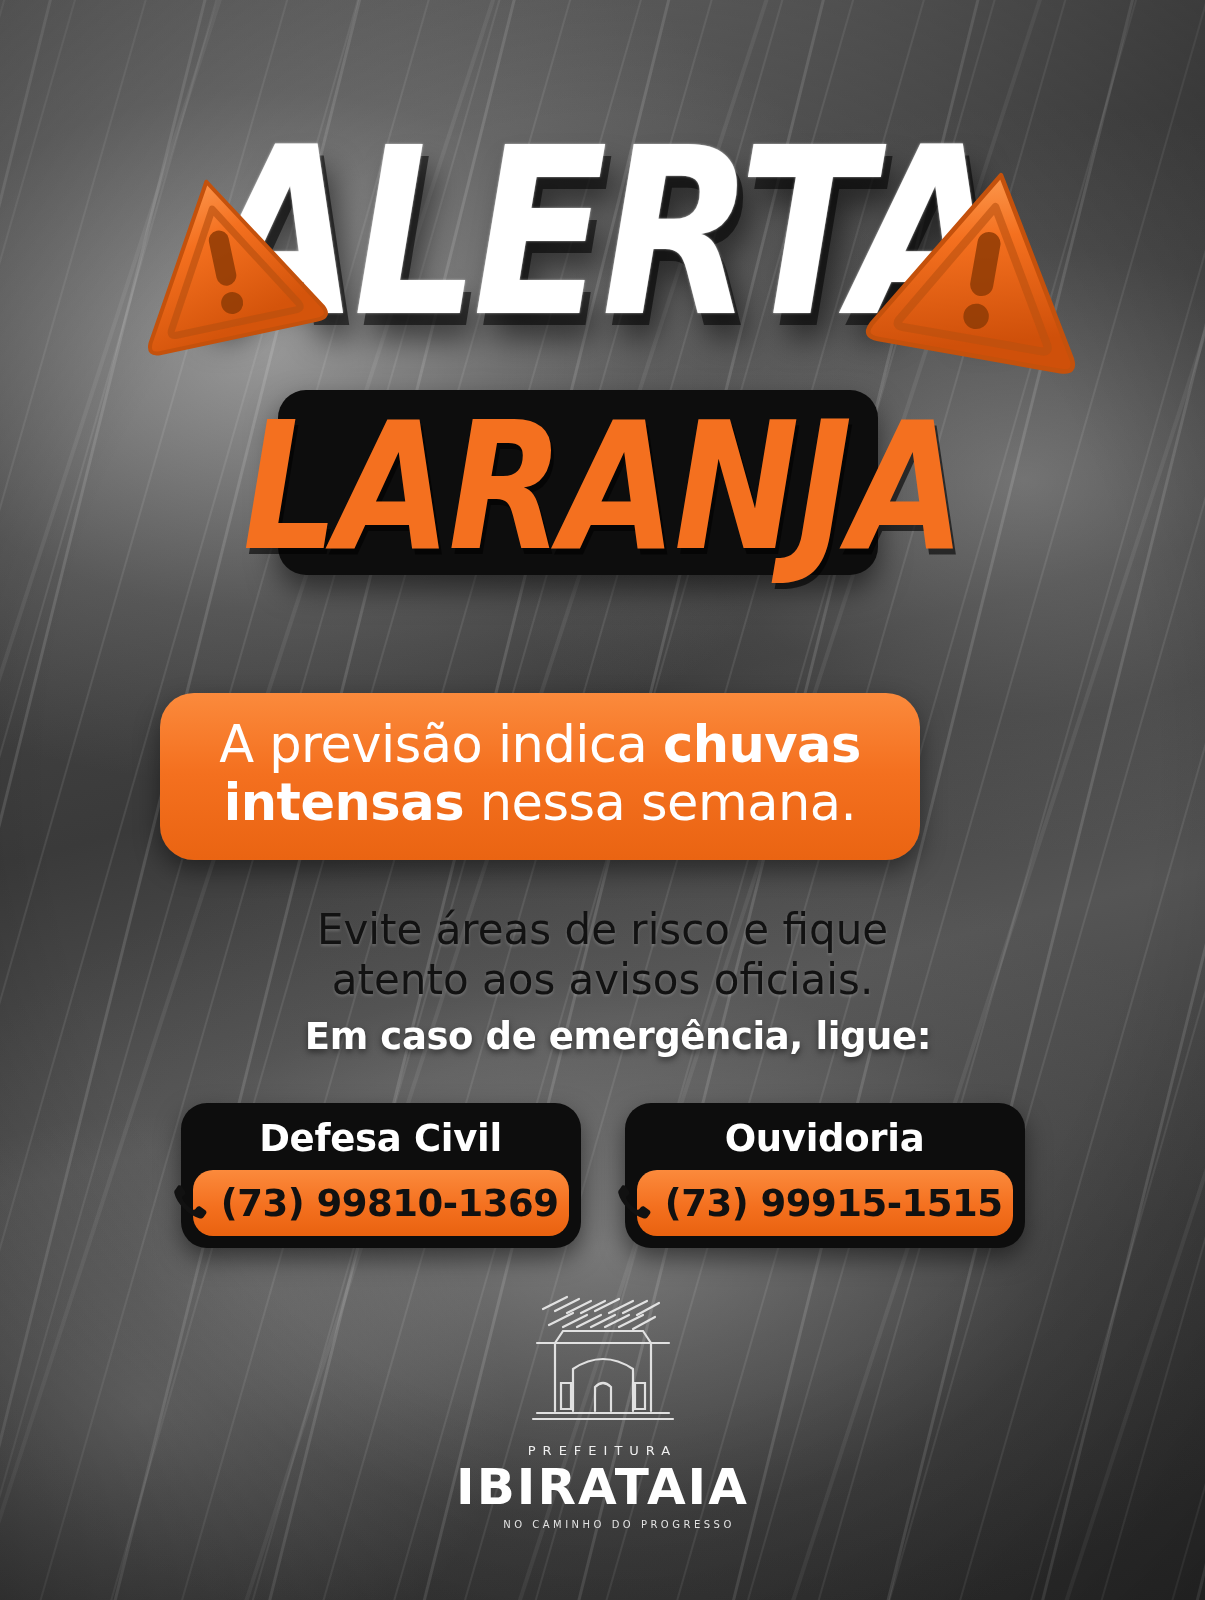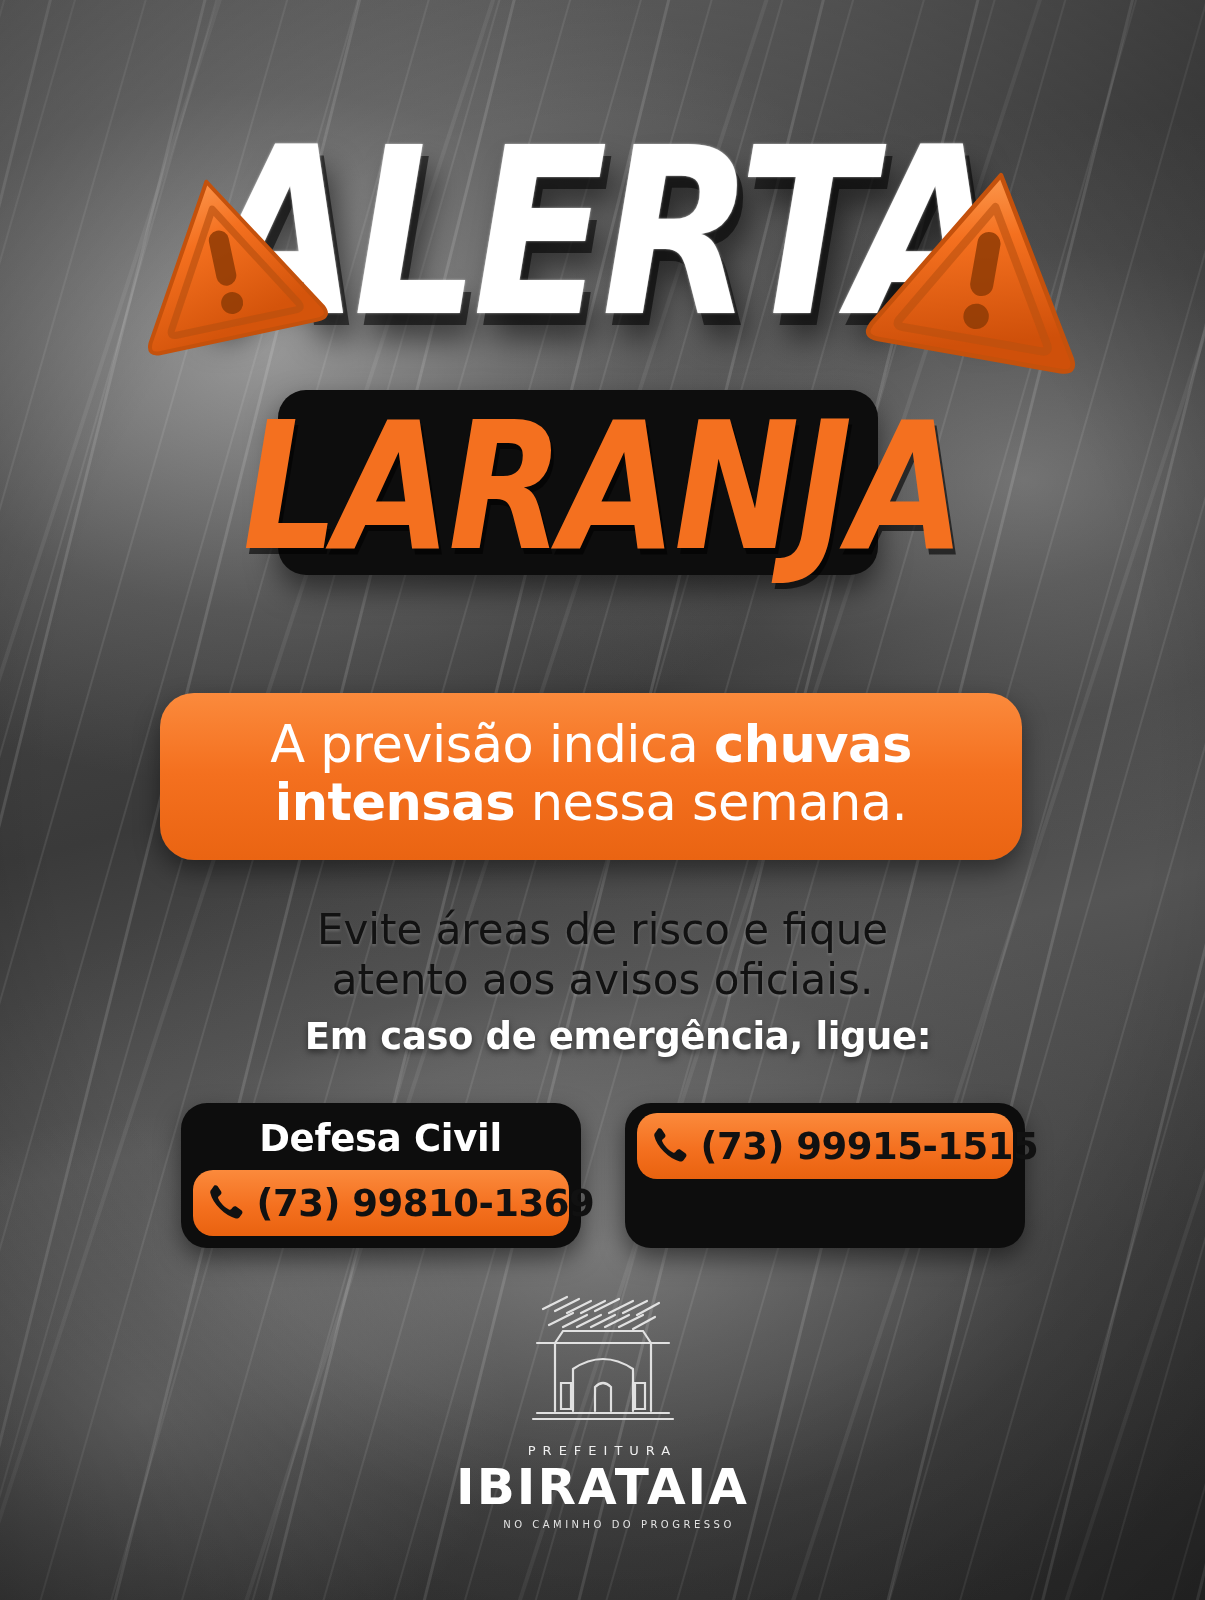--- a/index.html
+++ b/index.html
@@ -120,21 +120,21 @@
   }
 
   .warn-left { position: absolute; top: 168px; left: 128px; z-index: 6; transform: rotate(-12deg); }
   .warn-right { position: absolute; top: 160px; right: 110px; z-index: 6; transform: rotate(10deg); }
 
   
   .banner {
     position: absolute;
     top: 693px;
     left: 160px;
-    width: 862px;
+    width: 760px;
     min-height: 167px;
     background: linear-gradient(180deg, #FB8A3C 0%, #F4701F 48%, #EA6412 100%);
     border-radius: 34px;
     box-shadow: 0 10px 26px rgba(0,0,0,0.45);
     display: flex;
     align-items: center;
     justify-content: center;
     padding: 14px 46px 20px;
   }
   .banner-text {
@@ -199,21 +199,21 @@
     font-size: 37px;
     letter-spacing: -0.3px;
     padding: 4px 0 10px;
   }
   .phone-pill {
     background: linear-gradient(180deg, #FB8A3C 0%, #F4701F 55%, #E9620F 100%);
     border-radius: 20px;
     height: 66px;
     display: flex;
     align-items: center;
-    justify-content: flex-start;
+    justify-content: flex-end;
     gap: 14px;
     padding: 0 10px;
   }
   .phone-icon { flex: 0 0 auto; display: block; }
   .phone-num {
     color: #111111;
     font-family: "DejaVu Sans", sans-serif;
     font-weight: bold;
     font-size: 37px;
     letter-spacing: -0.5px;
@@ -325,20 +325,21 @@
           <span class="phone-icon">
             <svg width="40" height="40" viewBox="0 0 24 24" aria-hidden="true">
               <path d="M6.6 2.8c.7-.5 1.7-.3 2.2.4l2 2.9c.5.7.3 1.6-.3 2.2l-1.2 1c-.3.3-.4.7-.2 1.1.6 1.3 1.6 2.8 2.8 4 1.2 1.2 2.6 2.2 3.9 2.8.4.2.8.1 1.1-.2l1-1.2c.6-.6 1.5-.8 2.2-.3l2.9 2c.7.5.9 1.5.4 2.2l-1.5 2c-.5.7-1.4 1-2.2.8-3.1-.7-6.5-2.8-9.5-5.8C7.2 13.7 5.1 10.3 4.4 7.2c-.2-.8.1-1.7.8-2.2z" fill="#111111"></path>
             </svg>
           </span>
           <span class="phone-num">(73) 99810-1369</span>
         </div>
       </div>
 
       <div class="card">
+        <div class="card-title">Ouvidoria</div>
         <div class="phone-pill">
           <span class="phone-icon">
             <svg width="40" height="40" viewBox="0 0 24 24" aria-hidden="true">
               <path d="M6.6 2.8c.7-.5 1.7-.3 2.2.4l2 2.9c.5.7.3 1.6-.3 2.2l-1.2 1c-.3.3-.4.7-.2 1.1.6 1.3 1.6 2.8 2.8 4 1.2 1.2 2.6 2.2 3.9 2.8.4.2.8.1 1.1-.2l1-1.2c.6-.6 1.5-.8 2.2-.3l2.9 2c.7.5.9 1.5.4 2.2l-1.5 2c-.5.7-1.4 1-2.2.8-3.1-.7-6.5-2.8-9.5-5.8C7.2 13.7 5.1 10.3 4.4 7.2c-.2-.8.1-1.7.8-2.2z" fill="#111111"></path>
             </svg>
           </span>
           <span class="phone-num">(73) 99915-1515</span>
         </div>
       </div>
 

